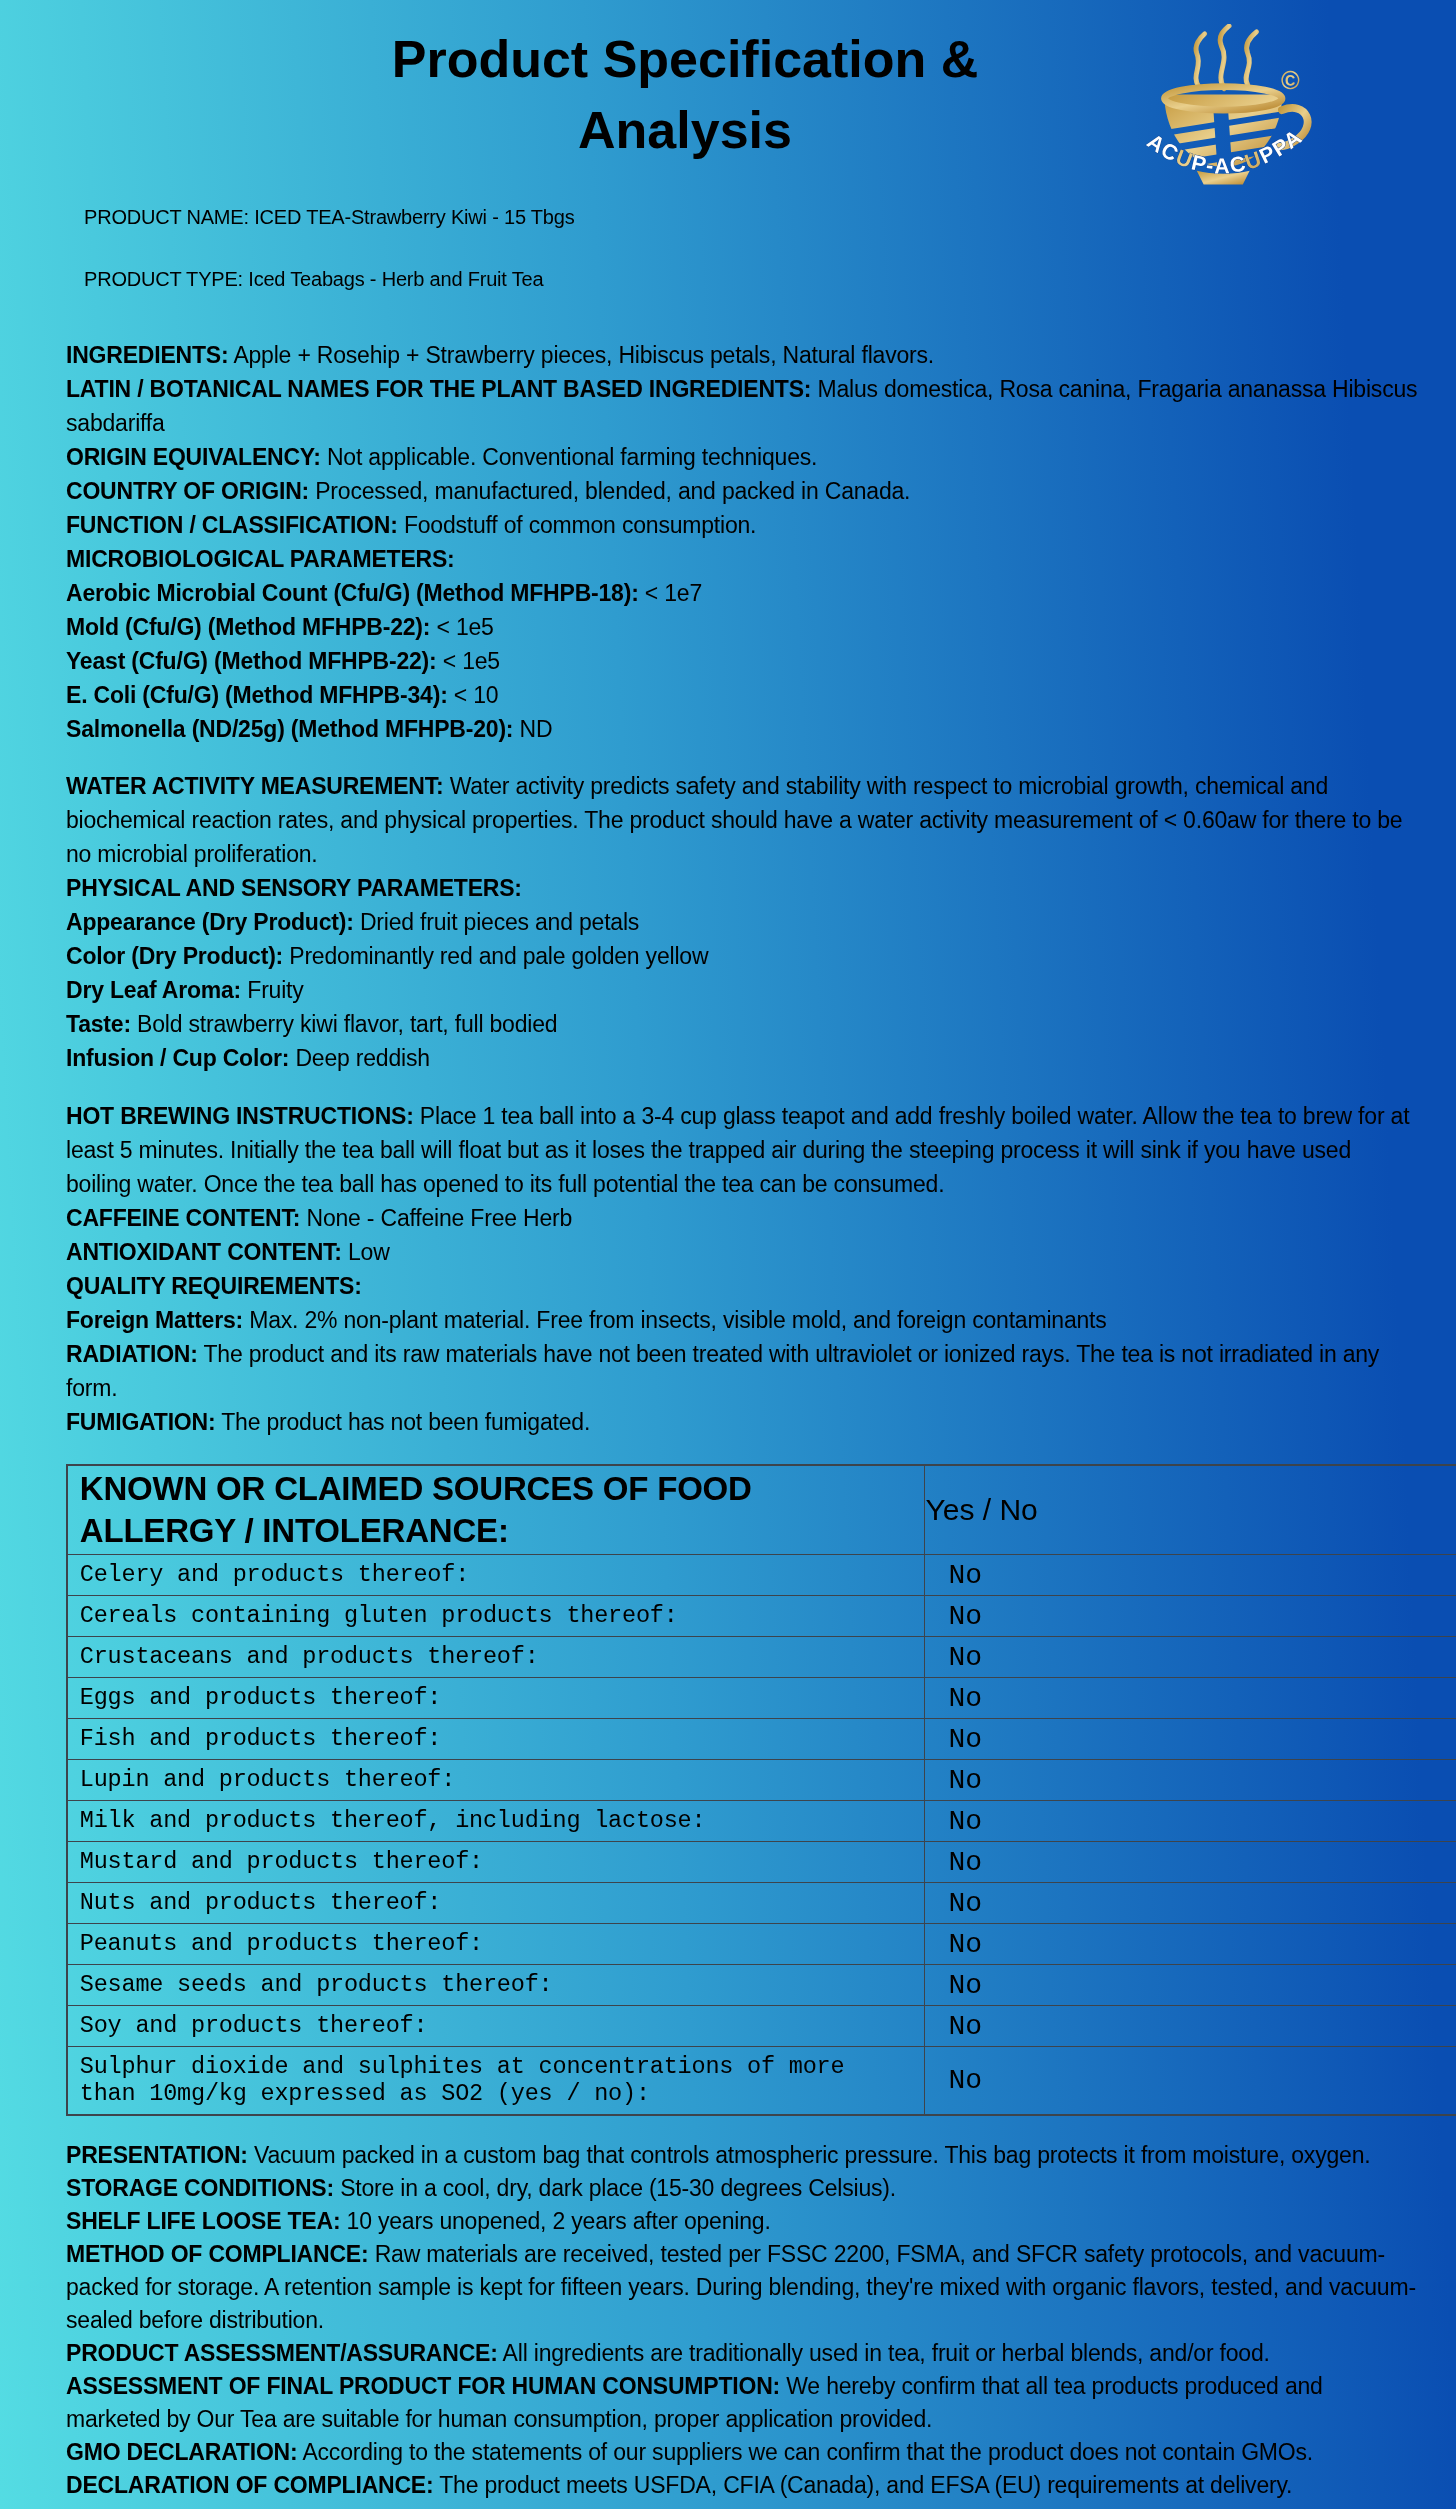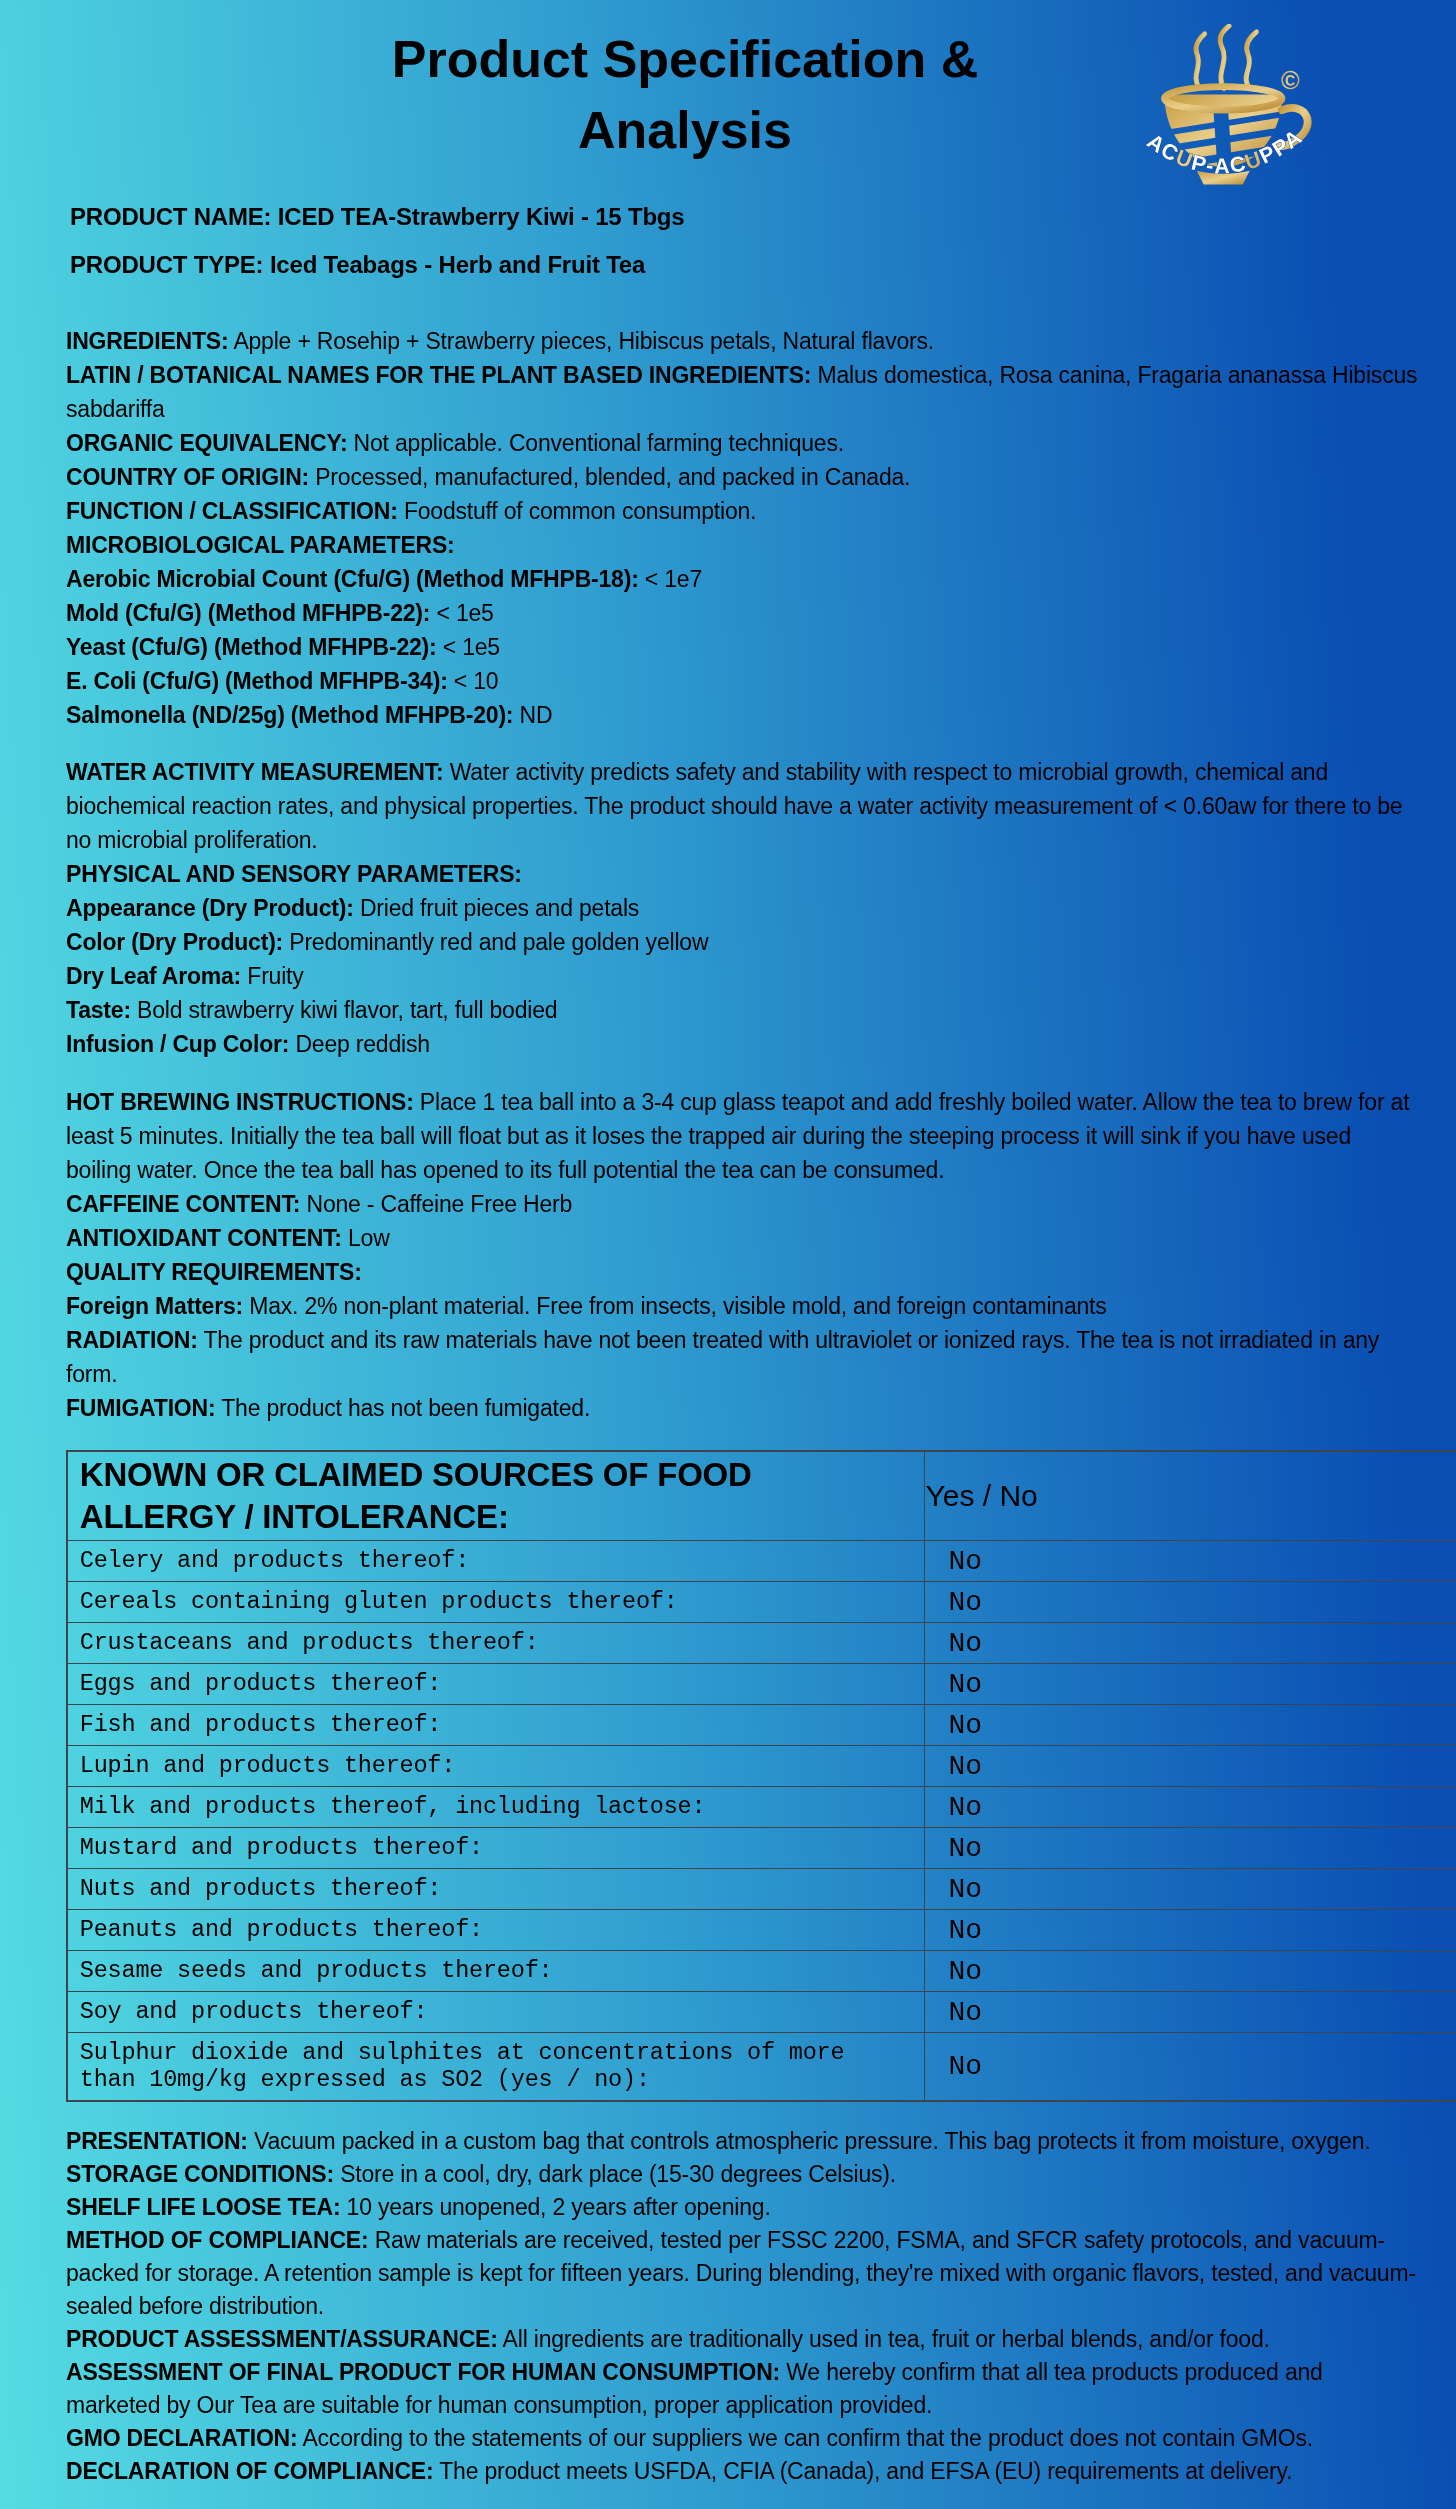--- a/index.html
+++ b/index.html
@@ -15,21 +15,21 @@
   
   .doc-header { position: relative; }
   .doc-title {
     text-align: center; font-weight: bold; font-size: 52px; line-height: 71px;
     letter-spacing: 0; margin: 0 118px 0 0;
   }
   .logo { position: absolute; top: 0; right: 93px; }
 
   
   .product-block { margin-top: 29px; }
-  .product-line { margin: 4px; font-size: 24px; font-weight: bold; line-height: 44px; letter-spacing: -0.2px; }
+  .product-line { margin: 18px; font-size: 20px; font-weight: normal; line-height: 44px; letter-spacing: -0.2px; }
 
   
   .spec-block { margin-top: 37px; }
   .closing-block { margin-top: 23.5px; }
   .spec { margin: 0; font-size: 23px; line-height: 34px; letter-spacing: -0.2px; }
   .spec b { font-weight: bold; }
   .spec.gap { margin-top: 23.5px; }
   .closing-block .spec { line-height: 33px; }
 
   
@@ -105,21 +105,21 @@
     <p class="product-line"><span>PRODUCT NAME:</span> <span>ICED TEA-Strawberry Kiwi - 15 Tbgs</span></p>
     <p class="product-line"><span>PRODUCT TYPE:</span> <span>Iced Teabags - Herb and Fruit Tea</span></p>
   </div>
 
   <div class="spec-block" id="spec-section">
 
       <p class="spec"><b>INGREDIENTS:</b> <span>Apple + Rosehip + Strawberry pieces, Hibiscus petals, Natural flavors.</span></p>
 
       <p class="spec"><b>LATIN / BOTANICAL NAMES FOR THE PLANT BASED INGREDIENTS:</b> <span>Malus domestica, Rosa canina, Fragaria ananassa Hibiscus sabdariffa</span></p>
 
-      <p class="spec"><b>ORGANIC EQUIVALENCY:</b> <span>Not applicable. Conventional farming techniques.</span></p>
+      <p class="spec"><b>ORIGIN EQUIVALENCY:</b> <span>Not applicable. Conventional farming techniques.</span></p>
 
       <p class="spec"><b>COUNTRY OF ORIGIN:</b> <span>Processed, manufactured, blended, and packed in Canada.</span></p>
 
       <p class="spec"><b>FUNCTION / CLASSIFICATION:</b> <span>Foodstuff of common consumption.</span></p>
 
       <p class="spec"><b>MICROBIOLOGICAL PARAMETERS:</b> <span></span></p>
 
       <p class="spec"><b>Aerobic Microbial Count (Cfu/G) (Method MFHPB-18):</b> <span>&lt; 1e7</span></p>
 
       <p class="spec"><b>Mold (Cfu/G) (Method MFHPB-22):</b> <span>&lt; 1e5</span></p>

